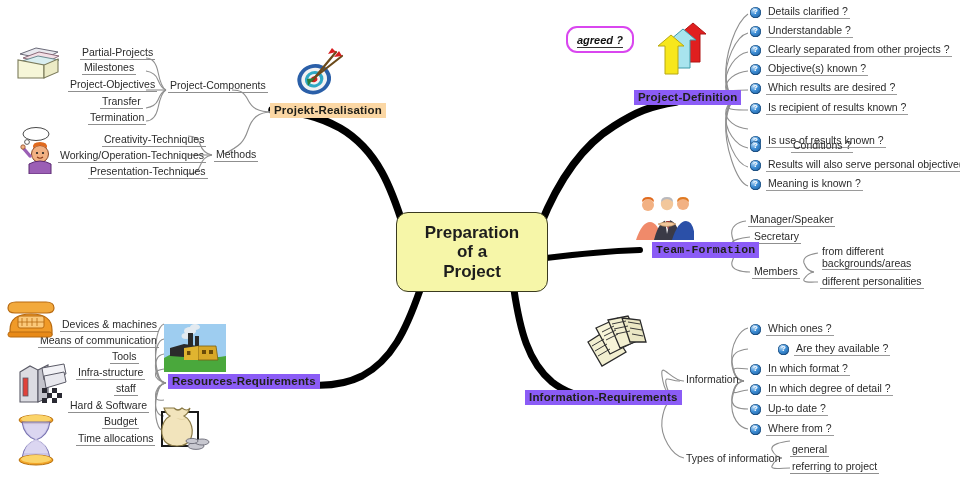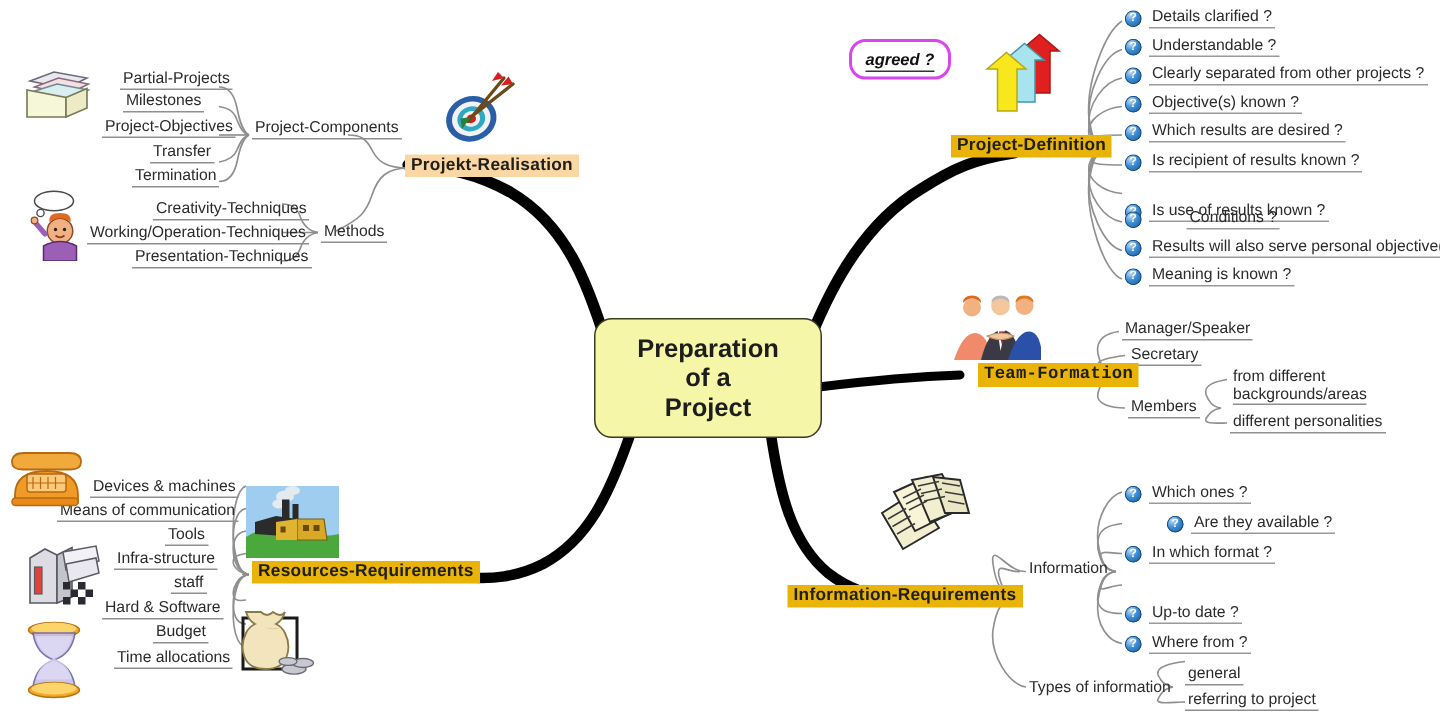--- a/index.html
+++ b/index.html
@@ -14,21 +14,21 @@
     background:#f6f6a8;border:1.6px solid #3a3a20;border-radius:12px;
     display:flex;align-items:center;justify-content:center;text-align:center;
     font-size:17px;font-weight:bold;line-height:1.15;color:#1d1d1d;z-index:6;
   }
 
   
   .mainlabel{
     position:absolute;font-size:11.5px;font-weight:bold;color:#20201a;
     padding:1px 4px 2px 4px;z-index:5;letter-spacing:.2px;
   }
-  .hl-yellow{background:#eab308;}
+  .hl-yellow{background:#8b5cf6;}
   .hl-orange{background:#fbd7a4;}
 
   
   .sub{
     position:absolute;font-size:10.5px;color:#2b2b2b;
     border-bottom:1px solid #8f8f8f;padding:0 2px 1px 2px;z-index:4;
   }
   .sub.noline{border-bottom:none;}
   .sub.two{white-space:normal;width:104px;line-height:1.12;border-bottom:none;}
 
@@ -253,20 +253,24 @@
     <span class="qball"></span>
     <span class="qtxt">Which ones ?</span>
   </div>
   <div class="qitem" style="left:750px;top:342px;padding-left:28px;">
     <span class="qball"></span>
     <span class="qtxt">Are they available ?</span>
   </div>
   <div class="qitem" style="left:750px;top:362px;">
     <span class="qball"></span>
     <span class="qtxt">In which format ?</span>
+  </div>
+  <div class="qitem" style="left:750px;top:382px;">
+    <span class="qball"></span>
+    <span class="qtxt">In which degree of detail ?</span>
   </div>
   <div class="qitem" style="left:750px;top:402px;">
     <span class="qball"></span>
     <span class="qtxt">Up-to date ?</span>
   </div>
   <div class="qitem" style="left:750px;top:422px;">
     <span class="qball"></span>
     <span class="qtxt">Where from ?</span>
   </div>
 

